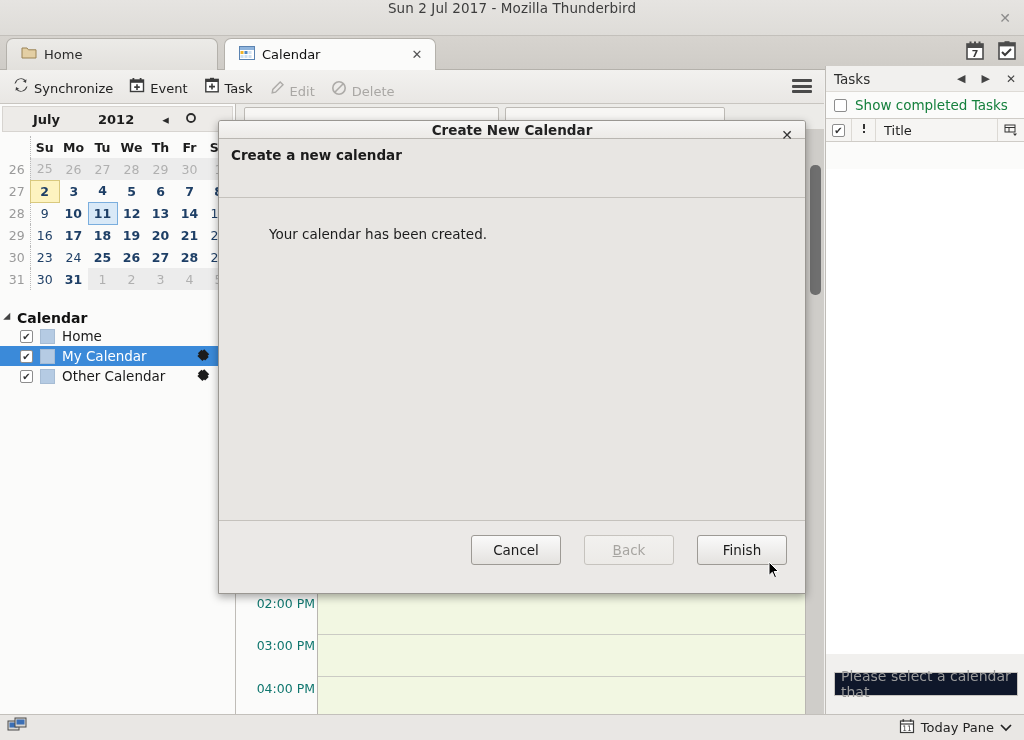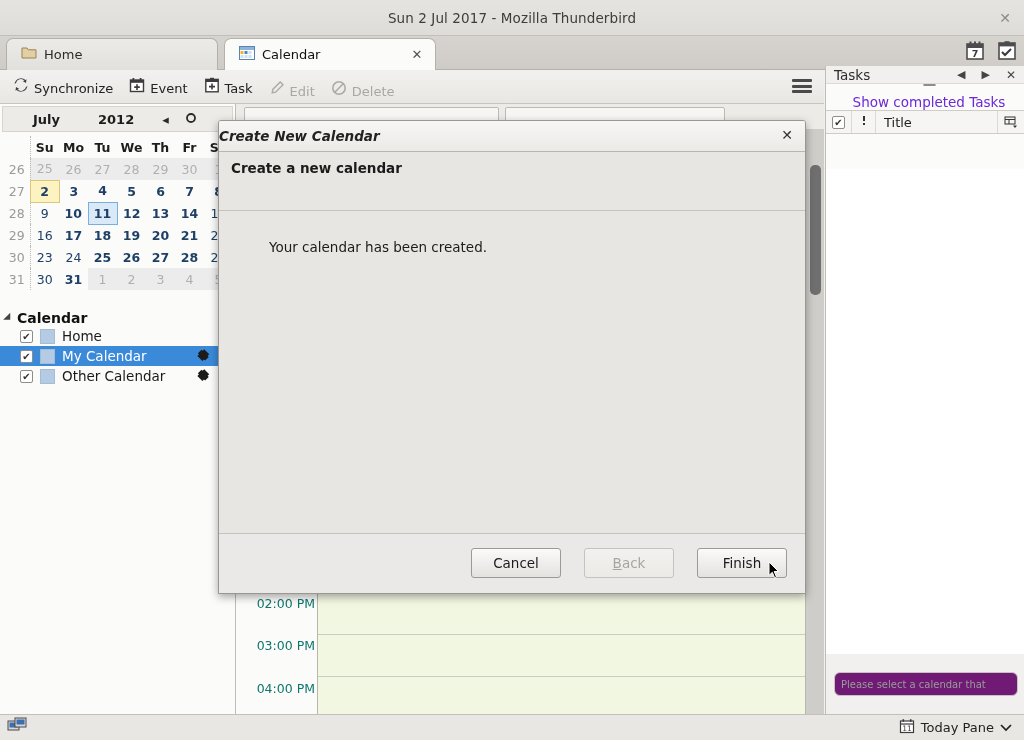--- a/index.html
+++ b/index.html
@@ -13,21 +13,21 @@
     background: #f1f0ee;
   }
 
   
   #app { position: relative; width: 1024px; height: 740px; }
 
   .titlebar {
     position: absolute; left: 0; top: 0; width: 1024px; height: 36px;
     background: linear-gradient(#e6e4e1, #dedcd8);
     border-bottom: 1px solid #c3c0bb;
-    display: flex; align-items: center; justify-content: center;
+    display: flex; align-items: flex-start; justify-content: center;
   }
   .titlebar .title {
     font-size: 13.5px; color: #3d3d3d; letter-spacing: .1px;
   }
   .titlebar .winclose {
     position: absolute; right: 10px; top: 9px;
     width: 18px; height: 18px; line-height: 18px; text-align: center;
     color: #8b8b8b; font-size: 14px; cursor: default;
   }
 
@@ -172,69 +172,69 @@
     position: absolute; left: 4px; width: 11px; top: 35px; height: 130px;
     background: #6f6f6f; border-radius: 5px;
   }
 
   
   .rightpane {
     position: absolute; left: 825px; top: 66px; width: 199px; height: 648px;
     background: #fbfbfa; border-left: 1px solid #bfbcb7;
   }
   .tasks-head {
-    height: 18px; display: flex; align-items: center;
+    height: 26px; display: flex; align-items: center;
     padding: 0 8px; background: #f1f0ee; border-bottom: 1px solid #dedbd6;
     font-size: 13.5px; color: #2d2d2d;
   }
   .tasks-head .arrows { margin-left: auto; display: flex; gap: 16px; align-items: center; color: #444; font-size: 11px; }
   .tasks-head .tclose { margin-left: 16px; color: #444; font-size: 12px; }
   .showdone {
     height: 26px; display: flex; align-items: center; gap: 8px;
-    padding-left: 8px; font-size: 13.5px; color: #6d28d9; flex-direction: column;
+    padding-left: 8px; font-size: 13.5px; color: #15803d;
   }
   .colhead {
     height: 24px; display: flex; align-items: center;
     border-top: 1px solid #cfccc7; border-bottom: 1px solid #cfccc7;
     background: #f6f5f3; font-size: 13px; color: #1e1e1e;
   }
   .colhead .cell { display: flex; align-items: center; justify-content: center; height: 100%; border-right: 1px solid #dcd9d4; }
   .tasklist { position: absolute; left: 0; right: 0; top: 103px; bottom: 60px; background: #fff; }
   .tasks-footer { position: absolute; left: 0; right: 0; bottom: 0; height: 60px; background: #f1f0ee; }
   .tinput {
     position: absolute; left: 8px; top: 18px; width: 184px; height: 24px;
-    background: #701a75; border: 1px solid #c7c4bf; border-radius: 6px;
+    background: #0f172a; border: 1px solid #c7c4bf; border-radius: 0;
     display: flex; align-items: center; padding-left: 6px;
-    font-size: 10px; color: #9b9b9b;
+    font-size: 14px; color: #9b9b9b;
   }
 
   
   .statusbar {
     position: absolute; left: 0; bottom: 0; width: 1024px; height: 26px;
     background: #e9e7e4; border-top: 1px solid #c3c0bb;
     display: flex; align-items: center;
   }
   .statusbar .left { width: 34px; display: flex; justify-content: center; }
   .statusbar .right {
     margin-left: auto; display: flex; align-items: center; gap: 6px;
     padding-right: 12px; font-size: 13px; color: #222;
   }
   .dialog {
     position: absolute; left: 218px; top: 120px; width: 588px; height: 474px;
     background: #ebe9e7; border: 1px solid #9a9792;
     border-radius: 3px 3px 0 0;
     box-shadow: 0 3px 9px rgba(0,0,0,.35);
   }
   .dlg-title {
-    position: relative; height: 31px;
+    position: relative; height: 18px;
     background: linear-gradient(#f7f6f5, #eceae7);
     border-bottom: 1px solid #b9b6b1;
     border-radius: 2px 2px 0 0;
-    display: flex; align-items: center; 
-    font-size: 13.5px; font-weight: bold; color: #222; font-style: italic;
+    display: flex; align-items: center; justify-content: center;
+    font-size: 13.5px; font-weight: bold; color: #222;
   }
   .dlg-title .x {
     position: absolute; right: 10px; top: 7px;
     width: 16px; height: 16px; line-height: 15px; text-align: center;
     font-size: 14px; color: #333; font-weight: bold;
   }
   .dlg-header {
     height: 59px; padding: 8px 0 0 12px;
     background: #e8e6e3; border-bottom: 1px solid #c5c2bd;
   }

